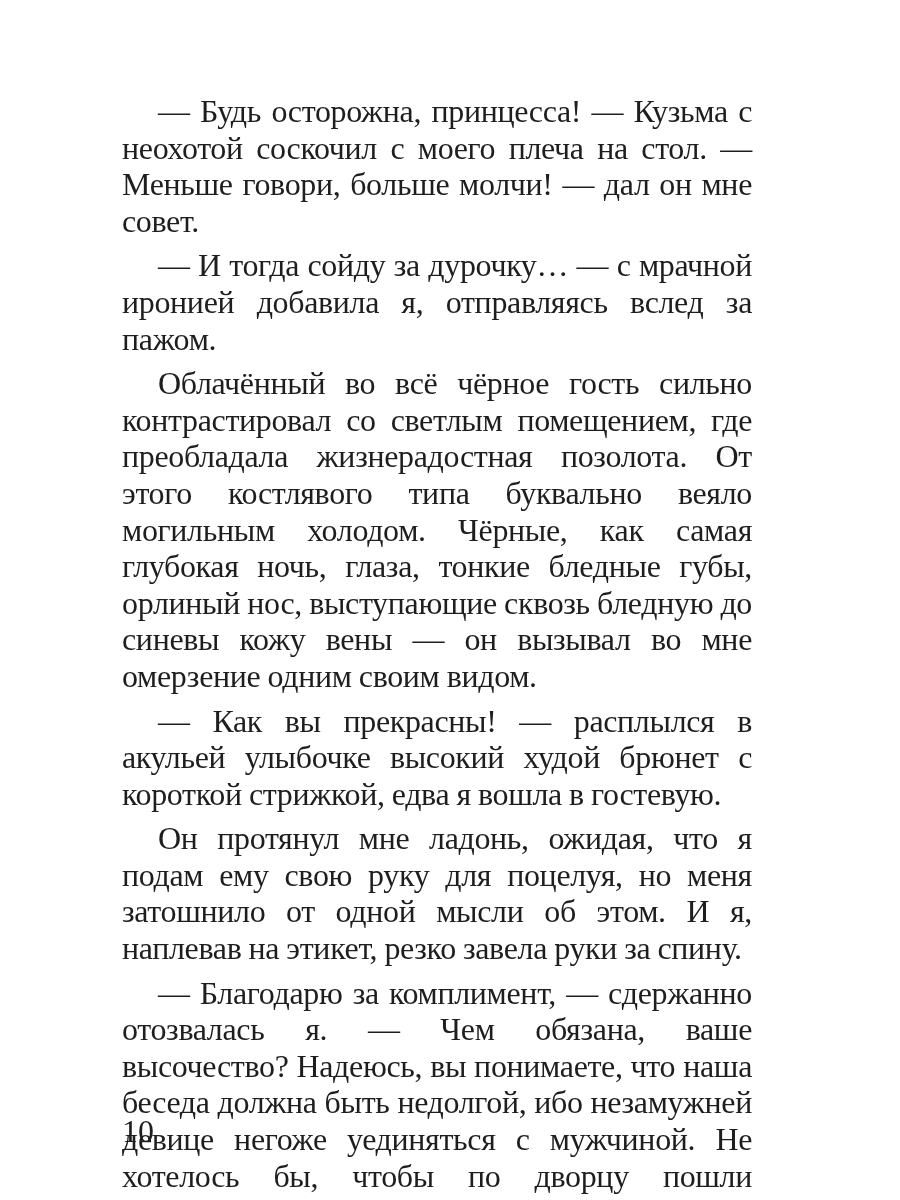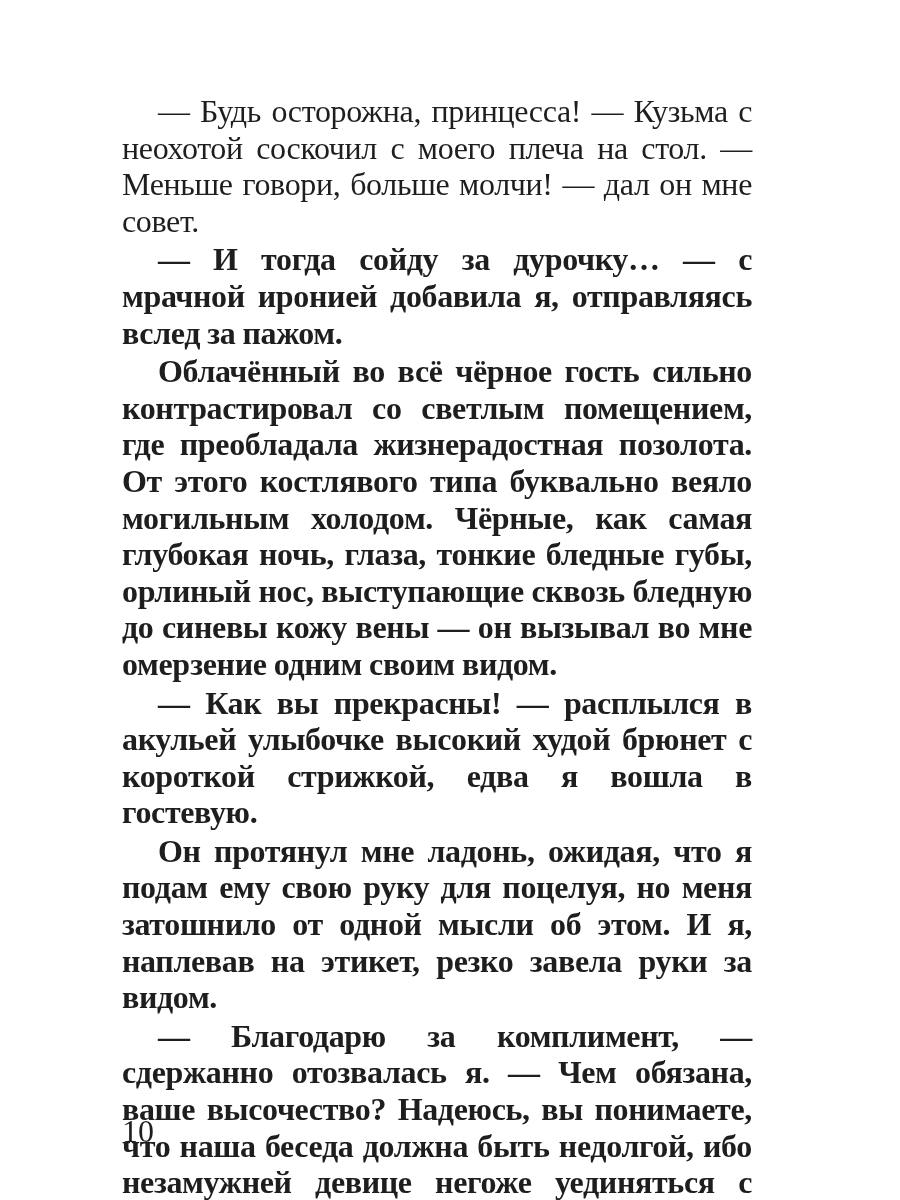--- a/index.html
+++ b/index.html
@@ -25,38 +25,37 @@
       letter-spacing: -0.35px;
       word-spacing: -0.5px;
     }
     .para {
       margin: 0;
       text-indent: 36px;
       text-align: justify;
       text-align-last: left;
     }
     .para.gap {
-      margin-top: 2px;
-      font-weight: bold;
+      margin-top: 8px;
     }
     .page-number {
       position: absolute;
       left: 122px;
       top: 1116px;
       color: #1e1e1e;
       font-family: "Liberation Serif", "DejaVu Serif", serif;
       font-size: 32px;
       line-height: 30px;
     }
   </style>
 </head>
 <body>
 
 <div class="page">
   <p class="para">— Будь осторожна, принцесса! — Кузьма с неохотой соскочил с моего плеча на стол. — Меньше говори, больше молчи! — дал он мне совет.</p>
   <p class="para gap">— И тогда сойду за дурочку… — с мрачной иронией добавила я, отправляясь вслед за пажом.</p>
   <p class="para gap">Облачённый во всё чёрное гость сильно контрастировал со светлым помещением, где преобладала жизнерадостная позолота. От этого костлявого типа буквально веяло могильным холодом. Чёрные, как самая глубокая ночь, глаза, тонкие бледные губы, орлиный нос, выступающие сквозь бледную до синевы кожу вены — он вызывал во мне омерзение одним своим видом.</p>
   <p class="para gap">— Как вы прекрасны! — расплылся в акульей улыбочке высокий худой брюнет с короткой стрижкой, едва я вошла в гостевую.</p>
-  <p class="para gap">Он протянул мне ладонь, ожидая, что я подам ему свою руку для поцелуя, но меня затошнило от одной мысли об этом. И я, наплевав на этикет, резко завела руки за видом.</p>
+  <p class="para gap">Он протянул мне ладонь, ожидая, что я подам ему свою руку для поцелуя, но меня затошнило от одной мысли об этом. И я, наплевав на этикет, резко завела руки за спину.</p>
   <p class="para gap">— Благодарю за комплимент, — сдержанно отозвалась я. — Чем обязана, ваше высочество? Надеюсь, вы понимаете, что наша беседа должна быть недолгой, ибо незамужней девице негоже уединяться с мужчиной. Не хотелось бы, чтобы по дворцу пошли порочащие меня слухи.</p>
 </div>
 
 <div class="page-number">10</div>
 
 </body></html>

